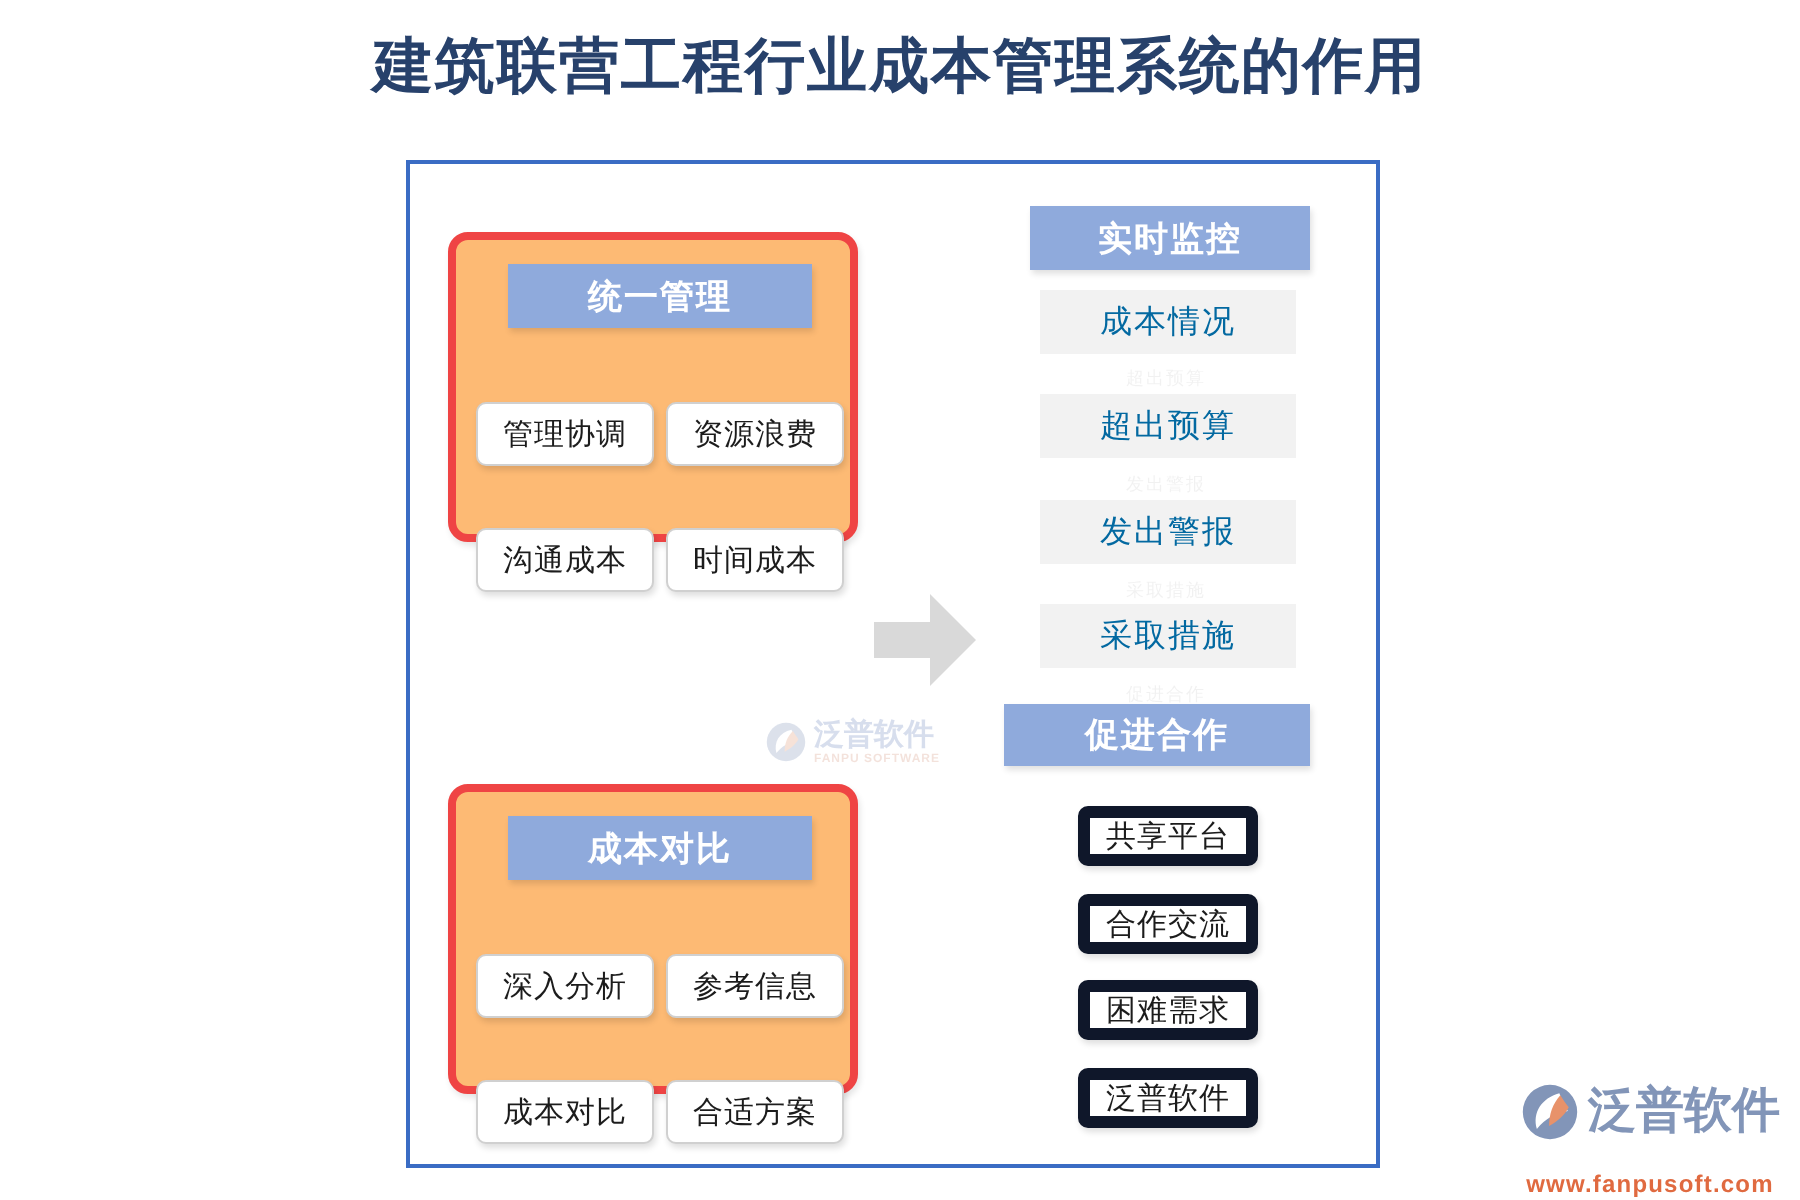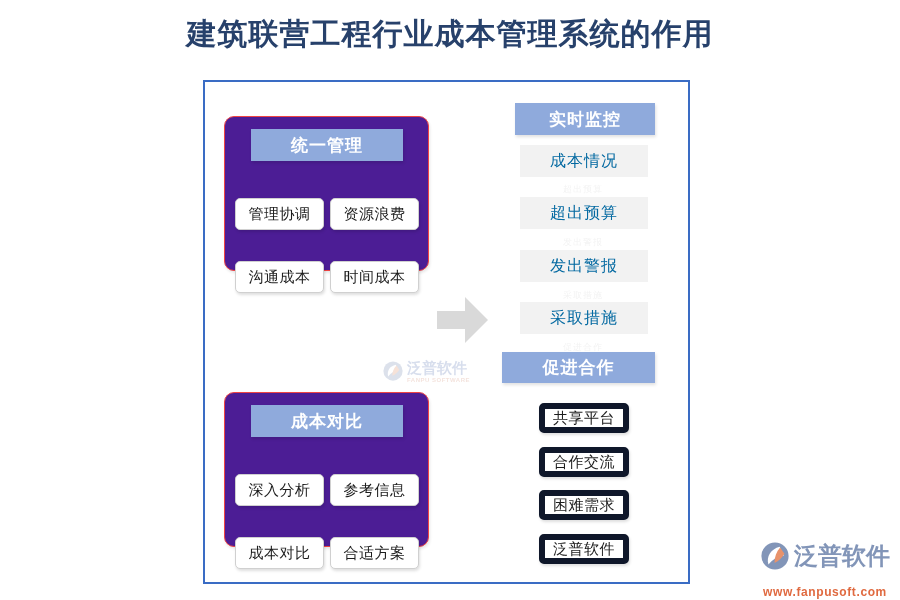--- a/index.html
+++ b/index.html
@@ -75,23 +75,23 @@
     font-weight: bold;
     color: #d9a08c;
     letter-spacing: 0.5px;
     margin-top: 2px;
   }
 
   
   .group-box {
     position: absolute;
     box-sizing: border-box;
-    border: 1px solid #ef4444;
+    border: 4px solid #ef4444;
     border-radius: 10px;
-    background: #4c1d95;
+    background: #fdba74;
     box-shadow: 1px 2px 3px rgba(0,0,0,0.10);
   }
   #group-unified {
     left: 224px;
     top: 116px;
     width: 205px;
     height: 155px;
   }
   #group-analysis {
     left: 224px;

